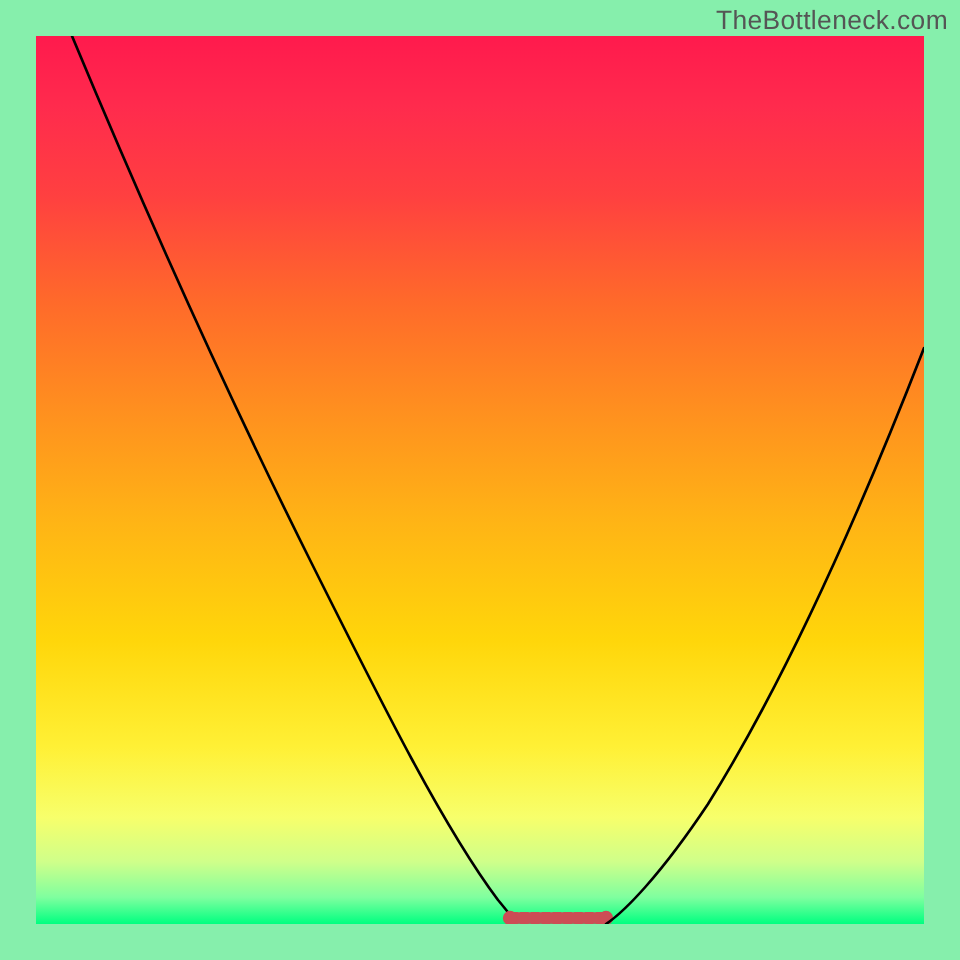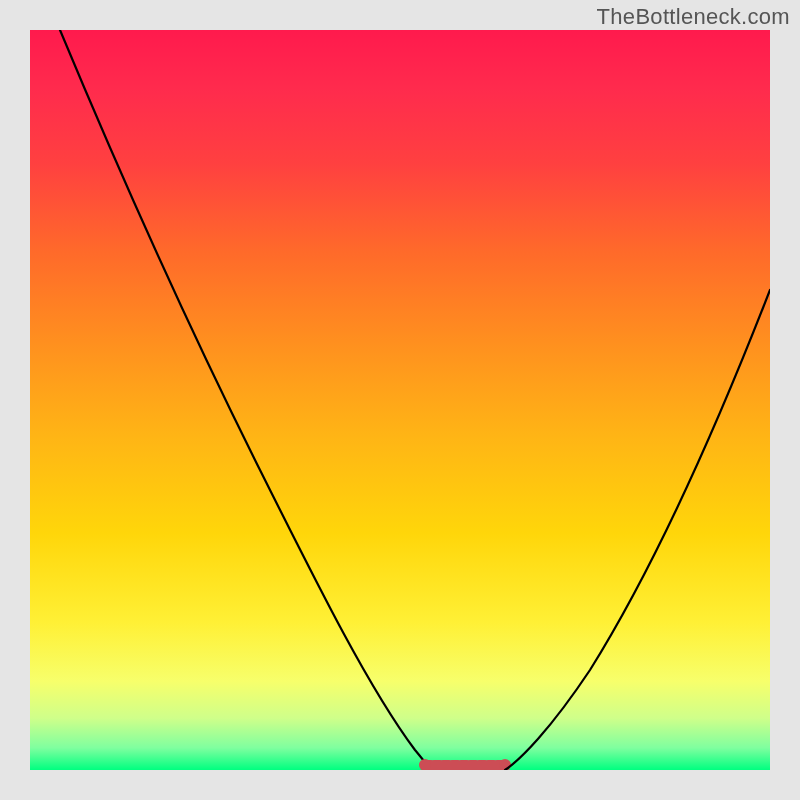--- a/index.html
+++ b/index.html
@@ -8,21 +8,21 @@
     width: 800px;
     height: 800px;
     background: #000;
     overflow: hidden;
     font-family: Arial, Helvetica, sans-serif;
   }
   .frame {
     position: relative;
     width: 800px;
     height: 800px;
-    background: #e5e5e5;
+    background: #86efac;
   }
   .watermark {
     position: absolute;
     top: 4px;
     right: 10px;
     color: #555;
     font-size: 22px;
     font-weight: 500;
     letter-spacing: 0.3px;
     user-select: none;

